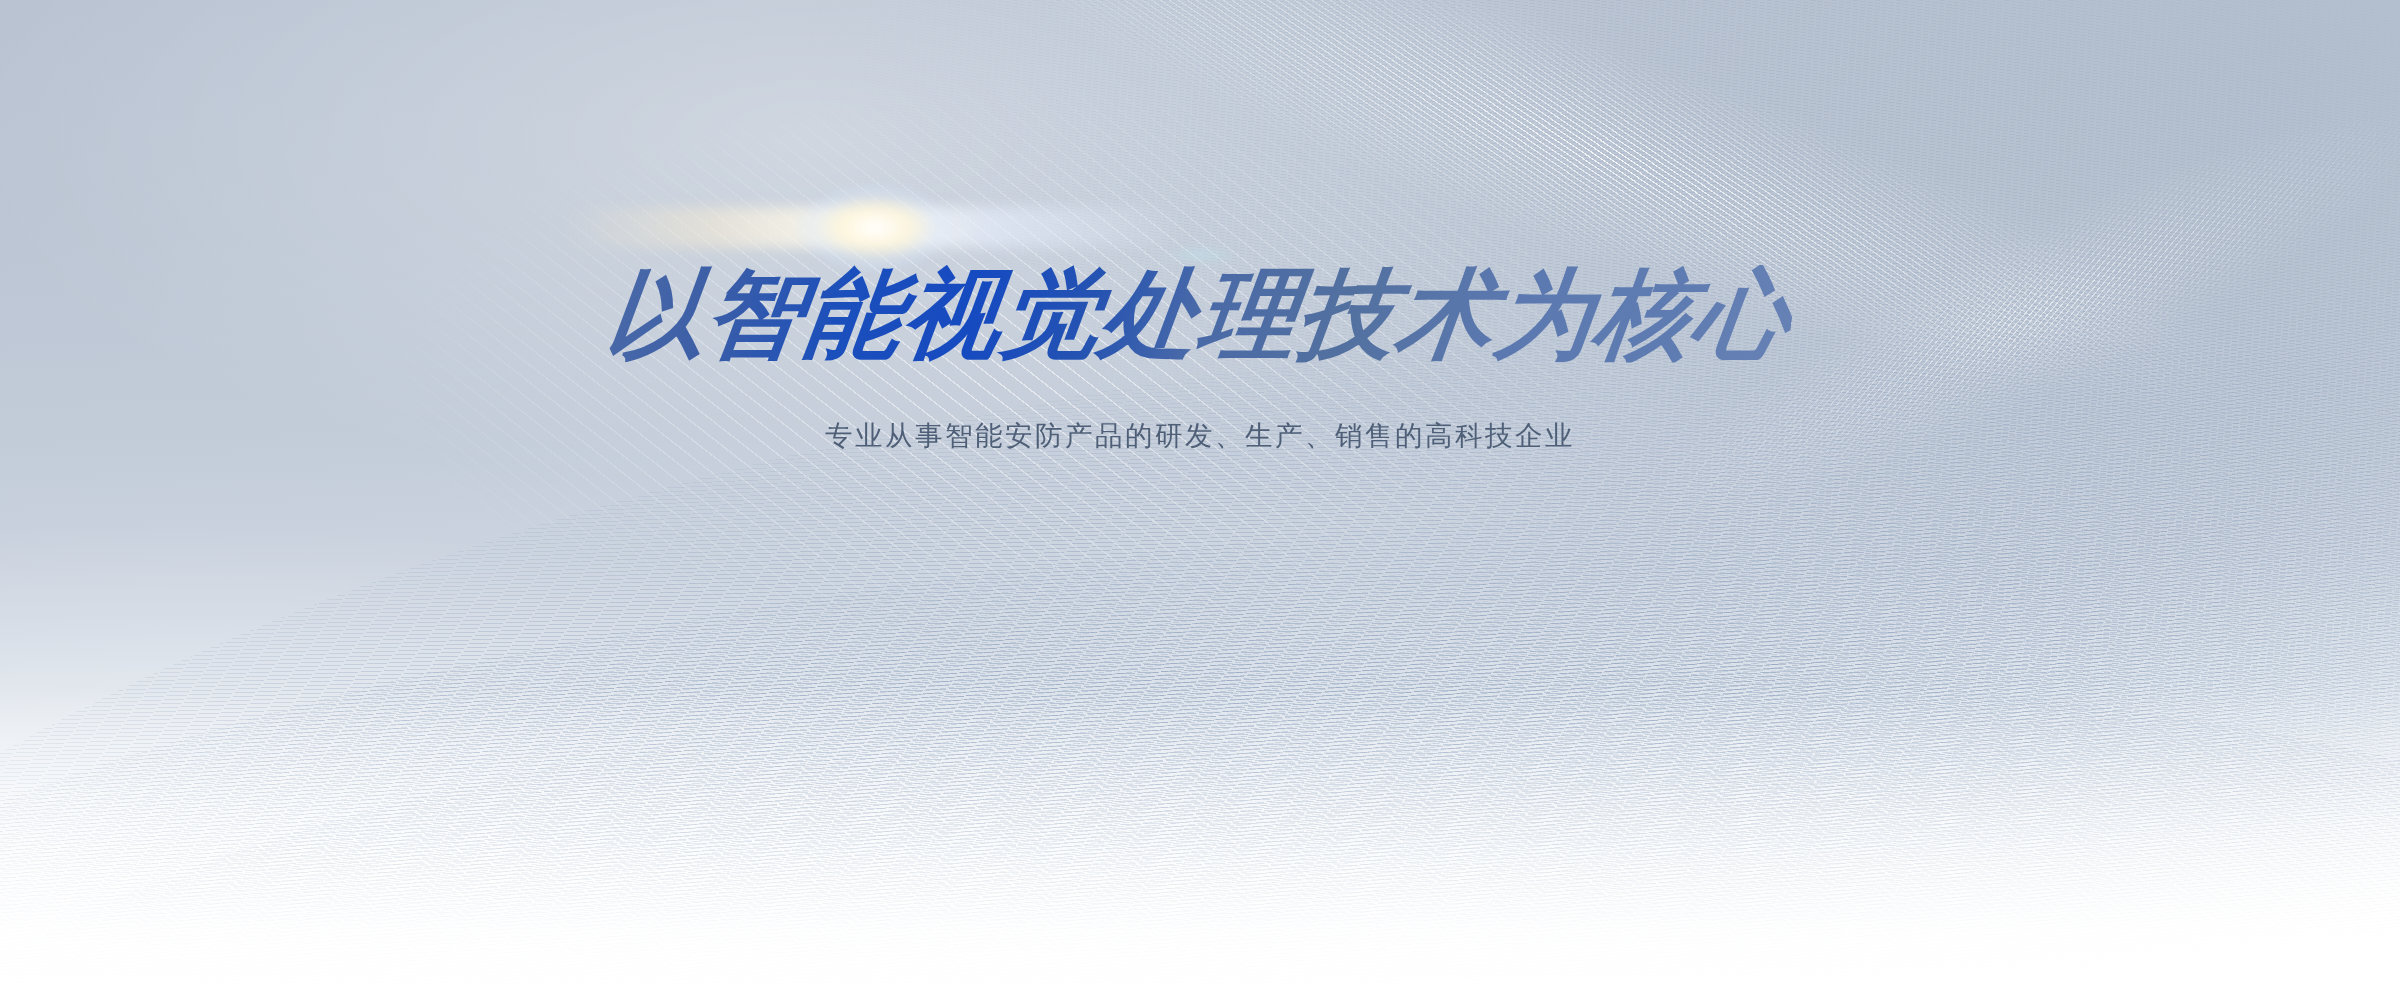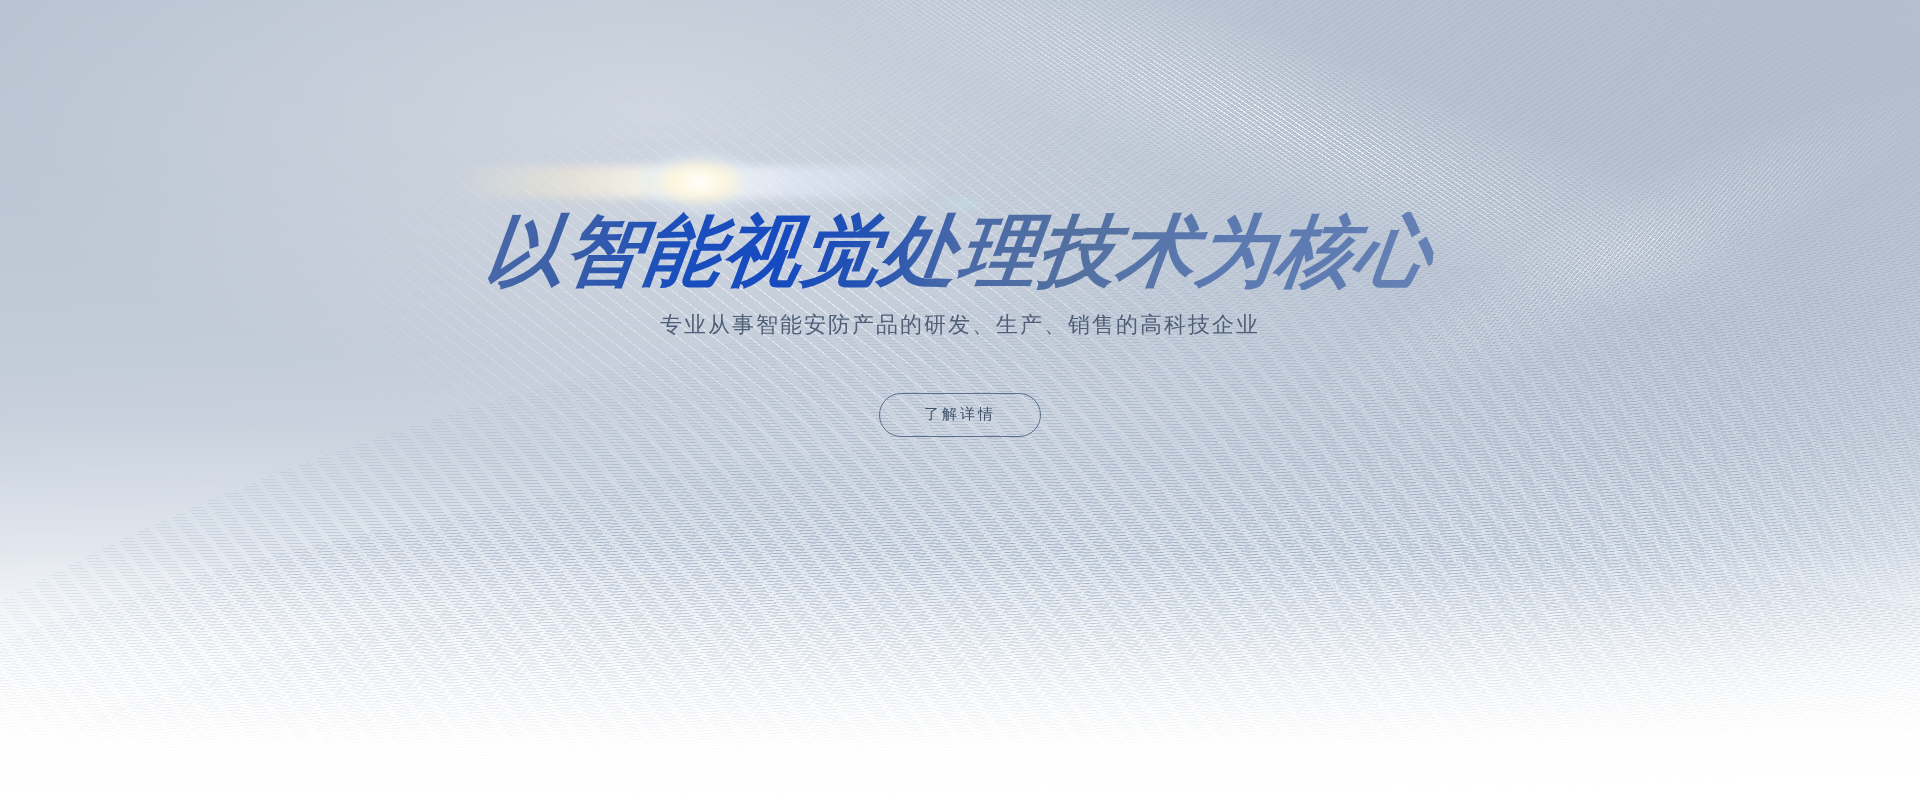--- a/index.html
+++ b/index.html
@@ -206,21 +206,21 @@
     -webkit-background-clip: text;
             background-clip: text;
     color: transparent;
     -webkit-text-fill-color: transparent;
     transform: skewX(-7deg);
     white-space:nowrap;
     user-select:none;
   }
 
   .subtitle {
-    margin-top:20px;
+    margin-top:44px;
     font-size:22px;
     line-height:1.4;
     letter-spacing:2px;
     color:#4e5f77;
     font-family:"Liberation Sans", sans-serif;
     white-space:nowrap;
   }
 
   .cta {
     margin-top:52px;
@@ -257,16 +257,15 @@
   <div class="flare"></div>
   <div class="flare-ghost"></div>
 
   <div class="bottom-fade"></div>
 
   <div class="content">
     <h1 class="headline">以智能视觉处理技术为核心</h1>
 
     <p class="subtitle">专业从事智能安防产品的研发、生产、销售的高科技企业</p>
 
-    <div class="cta">了解详情</div>
   </div>
 
 </div>
 
 </body></html>

